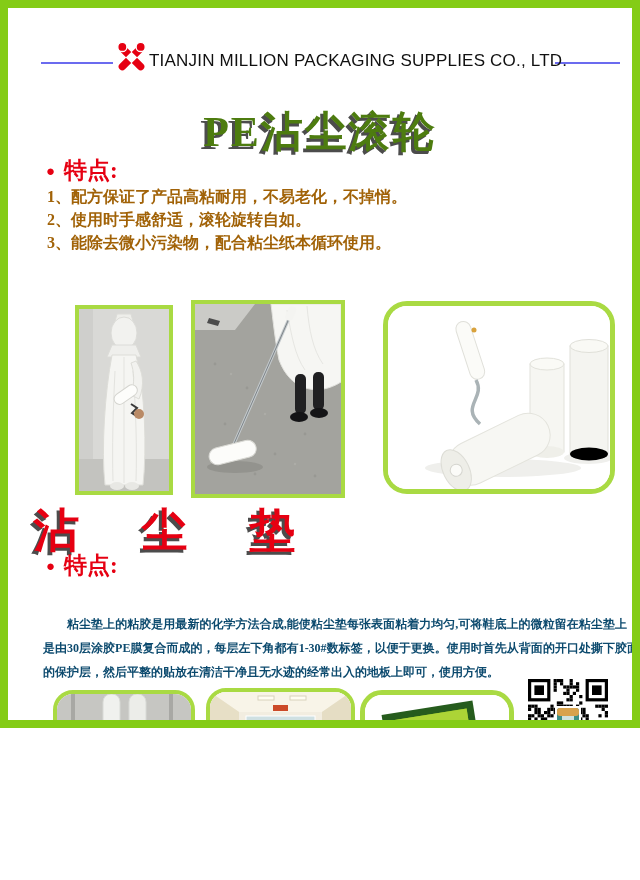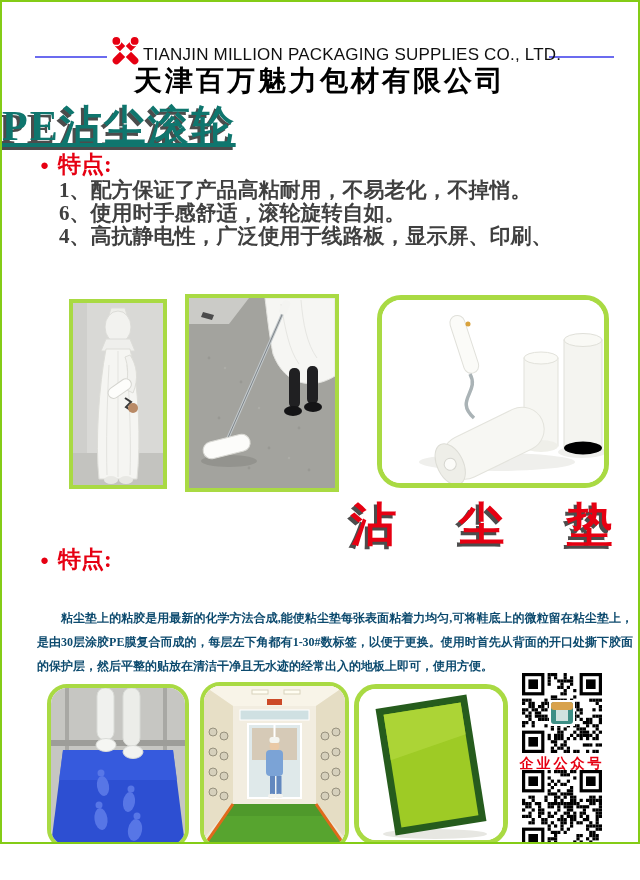--- a/index.html
+++ b/index.html
@@ -1,48 +1,48 @@
 <!DOCTYPE html>
 <html><head>
 <meta charset="utf-8">
 <style>
   html,body{margin:0;padding:0;background:#fff;}
-  .page{position:relative;width:640px;height:844px;background:#ffffff;
-        border:2px solid #84cc16;box-sizing:border-box;overflow:hidden;
+  .page{position:relative;width:640px;height:728px;background:#ffffff;
+        border:8px solid #84cc16;box-sizing:border-box;overflow:hidden;
         font-family:"Liberation Sans",sans-serif;}
   .abs{position:absolute;}
   .cn{font-family:"Liberation Serif","DejaVu Serif",serif;font-weight:bold;}
 
   
   #rule-l{left:33px;top:54px;width:72px;height:2px;background:#6b6bef;}
   #rule-r{left:547px;top:54px;width:65px;height:2px;background:#6b6bef;}
   #logo{left:107px;top:33px;width:33px;height:33px;}
   #company-en{left:141px;top:43px;font-size:17px;color:#101010;letter-spacing:.2px;white-space:nowrap;}
   #company-cn{left:0;top:60px;width:100%;text-align:center;font-size:28px;color:#000;letter-spacing:3px;}
-  #title-roller{left:0;top:96px;width:100%;font-size:42px;color:#0f766e;
-                letter-spacing:2px;text-shadow:-3px 3px 0 #4c4c4c;text-decoration:underline;}
+  #title-roller{left:0;top:96px;width:100%;text-align:center;font-size:42px;color:#4d7c0f;
+                letter-spacing:2px;text-shadow:-3px 3px 0 #4c4c4c;}
 
   
   .feat-hd{display:flex;align-items:center;gap:9px;color:#e60012;}
   .feat-hd .bullet{font-size:15px;line-height:1;}
   .feat-hd .feat-label{font-size:23px;line-height:1;text-align:center;}
   #feat1{left:38px;top:151px;}
   #feat2{left:38px;top:546px;}
 
-  #feat1-list{left:57px;top:177px;width:565px;font-size:21px;line-height:23px;color:#404040;}
+  #feat1-list{left:39px;top:177px;width:565px;font-size:16px;line-height:23px;color:#a16207;}
   #feat1-list div:nth-child(5){padding-left:36px;}
 
   
   .photo{position:absolute;border:4px solid #a9da43;background:#fff;box-sizing:border-box;overflow:hidden;}
   .photo svg{display:block;width:100%;height:100%;}
   #ph1{left:67px;top:297px;width:98px;height:190px;}
   #ph2{left:183px;top:292px;width:154px;height:198px;}
   #ph3{left:375px;top:293px;width:232px;height:193px;border-width:5px;border-radius:24px;}
 
-  #title-mat{left:0;top:492px;width:100%;text-align:right;font-size:46px;color:#e60012;
+  #title-mat{left:0;top:492px;width:100%;text-align:left;font-size:46px;color:#e60012;
              letter-spacing:.55em;text-indent:.55em;text-shadow:-3px 3px 0 #4c4c4c;}
 
   #para{left:35px;top:604px;width:596px;font-size:12px;line-height:24px;color:#0c4a6e;
         text-align:justify;text-indent:2em;}
 
   #pa{left:45px;top:682px;width:142px;height:165px;border-radius:20px;}
   #pb{left:198px;top:680px;width:149px;height:168px;border-radius:20px;}
   #pc{left:352px;top:682px;width:154px;height:161px;border-radius:22px;border-width:5px;}
 
   
@@ -64,31 +64,30 @@
     <g stroke="#e60012" stroke-width="8" stroke-linecap="round">
       <line x1="8" y1="28" x2="28" y2="8"></line>
         <line x1="8" y1="8" x2="28" y2="28"></line>
     </g>
     <circle cx="8" cy="6.5" r="5" fill="#e60012" stroke="#fff" stroke-width="1.5"></circle>
     <circle cx="28" cy="6.5" r="5" fill="#e60012" stroke="#fff" stroke-width="1.5"></circle>
     <rect x="13.5" y="13.5" width="9" height="9" fill="#fff" transform="rotate(45 18 18)"></rect>
   </svg>
 
   <div class="abs" id="company-en">TIANJIN MILLION PACKAGING SUPPLIES CO., LTD.</div>
-  <div class="abs cn" id="company-cn">天津百万魅力包材有限公司</div>
   <div class="abs cn" id="title-roller">PE沾尘滚轮</div>
 
   <div class="abs feat-hd" id="feat1">
     <span class="bullet">●</span>
     <span class="feat-label cn">特点:</span>
   </div>
   <div class="abs cn" id="feat1-list">
       <div>1、配方保证了产品高粘耐用，不易老化，不掉悄。</div>
-      <div>6、使用时手感舒适，滚轮旋转自如。</div>
-      <div>4、高抗静电性，广泛使用于线路板，显示屏、印刷、</div>
+      <div>2、使用时手感舒适，滚轮旋转自如。</div>
+      <div>3、能除去微小污染物，配合粘尘纸本循环使用。</div>
     </div>
 
   <div class="photo" id="ph1">
     <svg viewBox="0 0 90 182" preserveAspectRatio="none">
       <rect width="90" height="182" fill="#d9d9d6"></rect>
       <rect width="14" height="182" fill="#cfcfcc"></rect>
       <rect y="150" width="90" height="32" fill="#c3c3bf"></rect>
       <path d="M38,5 h14 l3,11 h-20 z" fill="#eeeeea" stroke="#dcdcd8"></path>
       <ellipse cx="45" cy="24" rx="13" ry="16" fill="#f2f2ef" stroke="#dcdcd8"></ellipse>
       <path d="M33,36 h24 l5,12 h-34 z" fill="#efefec" stroke="#dcdcd8"></path>

